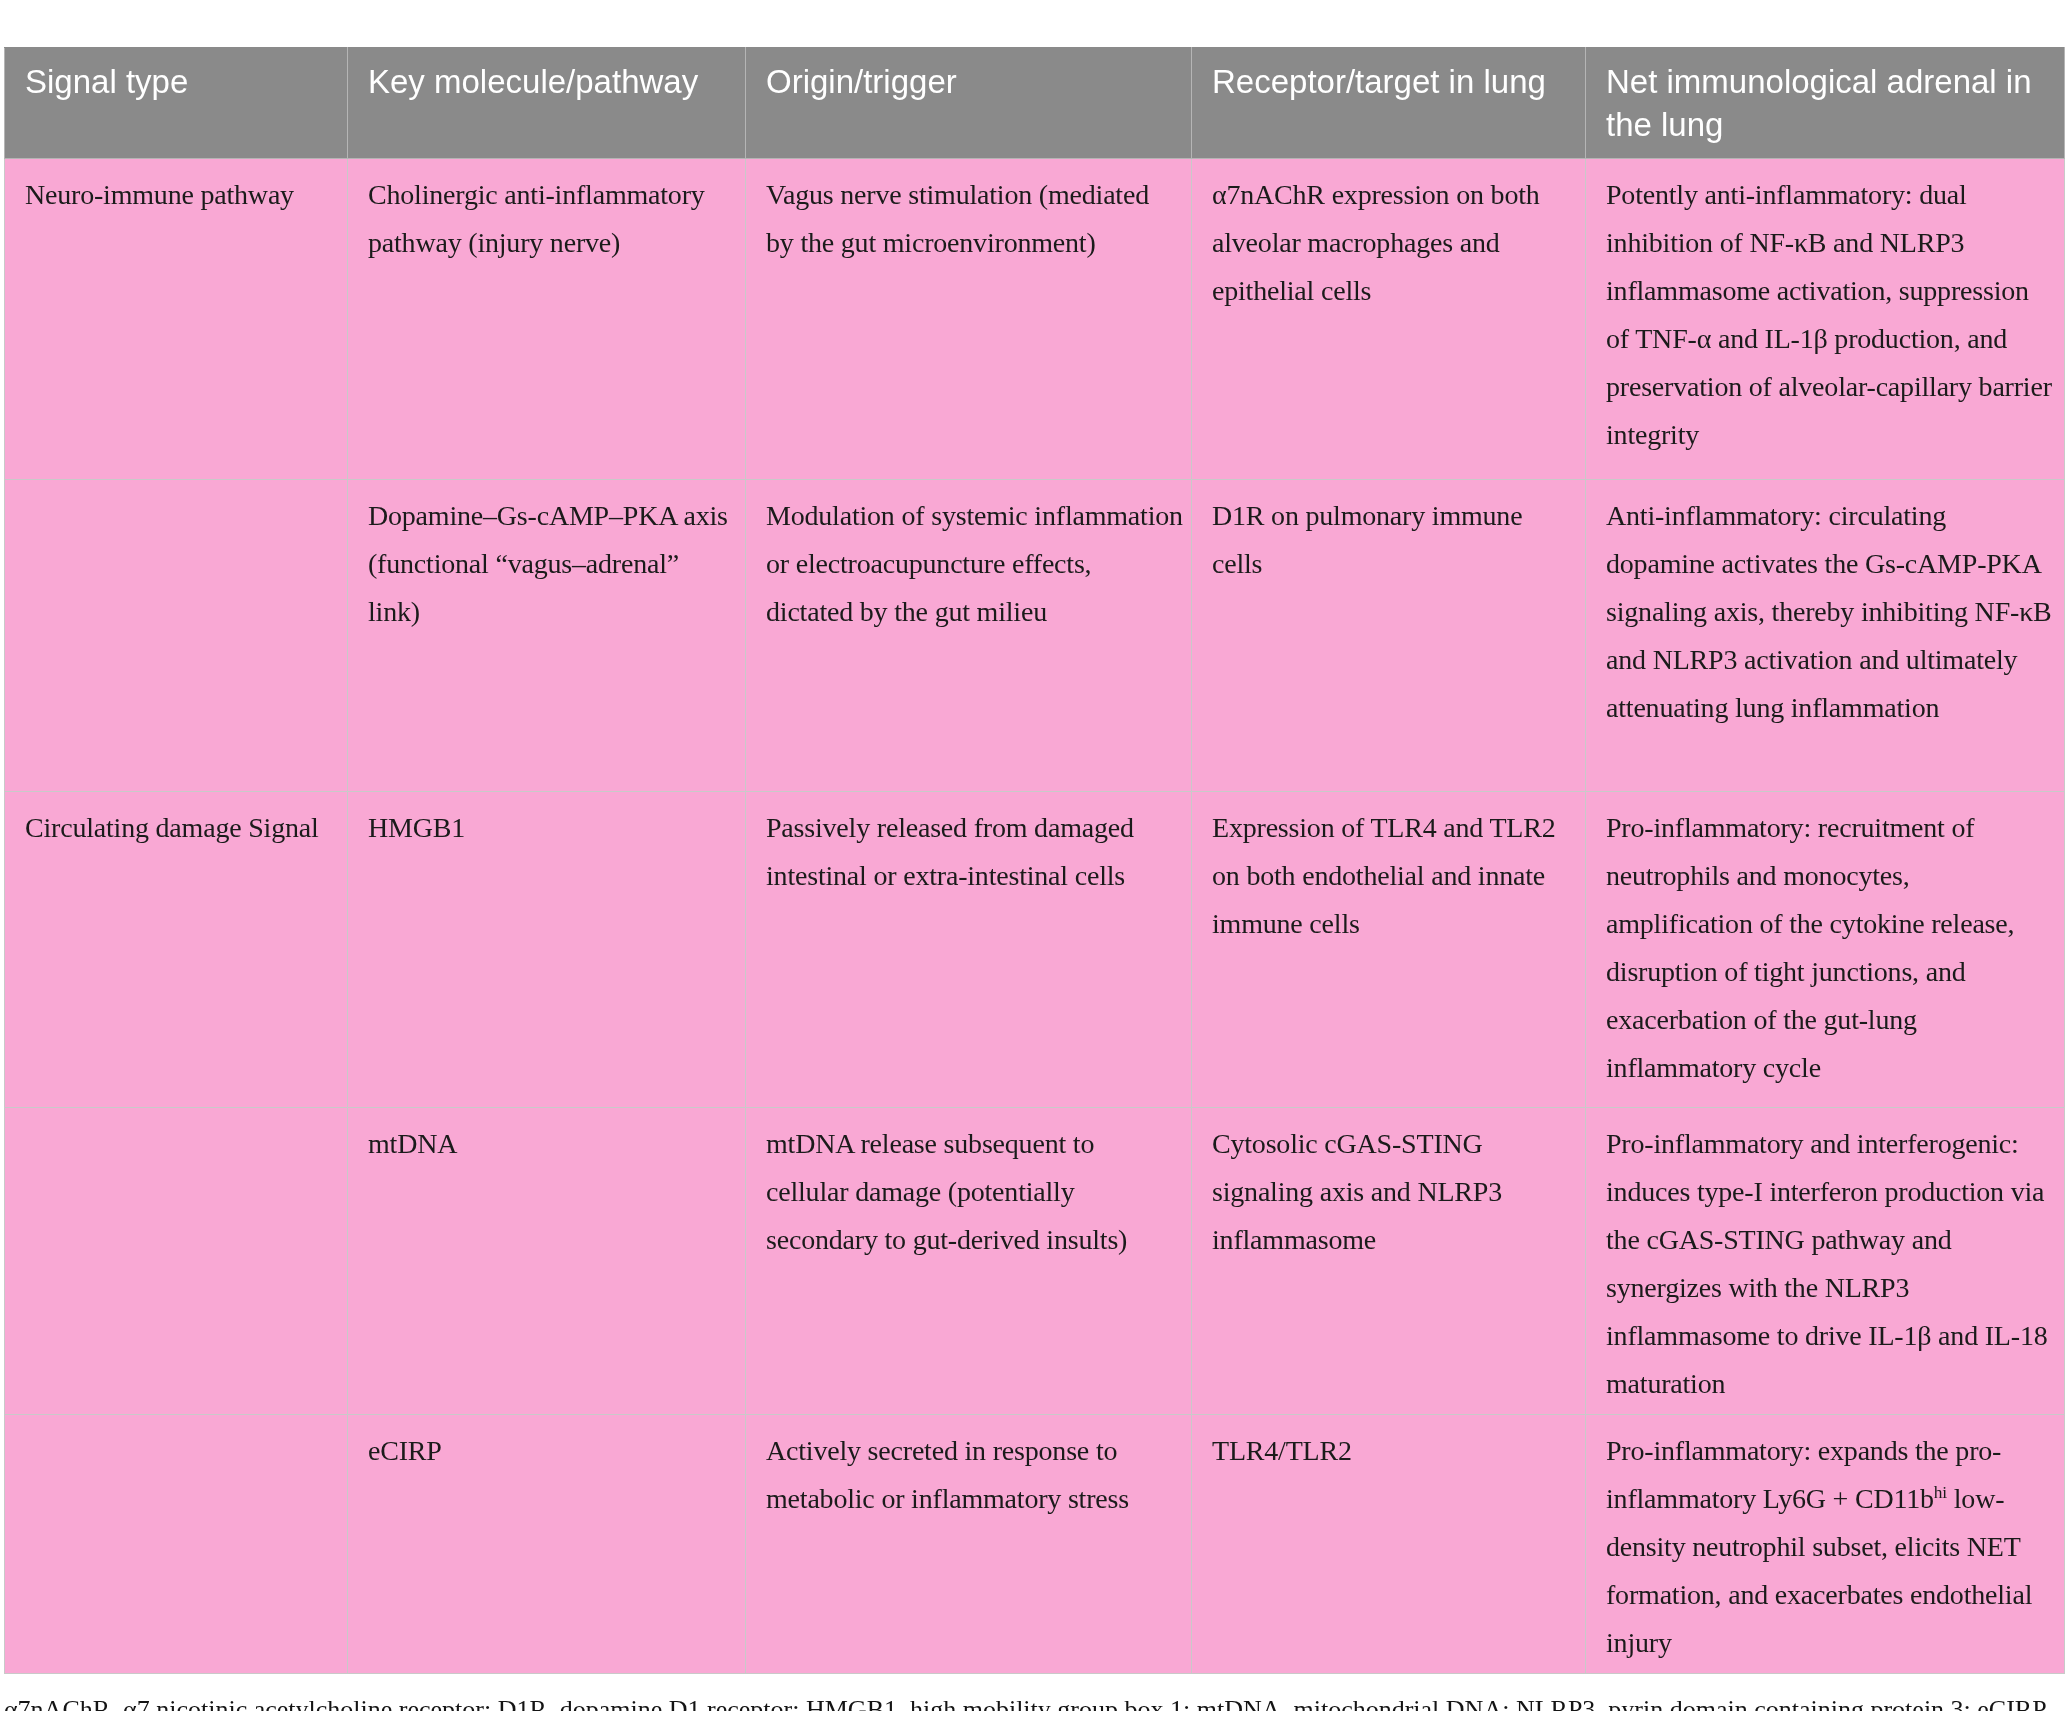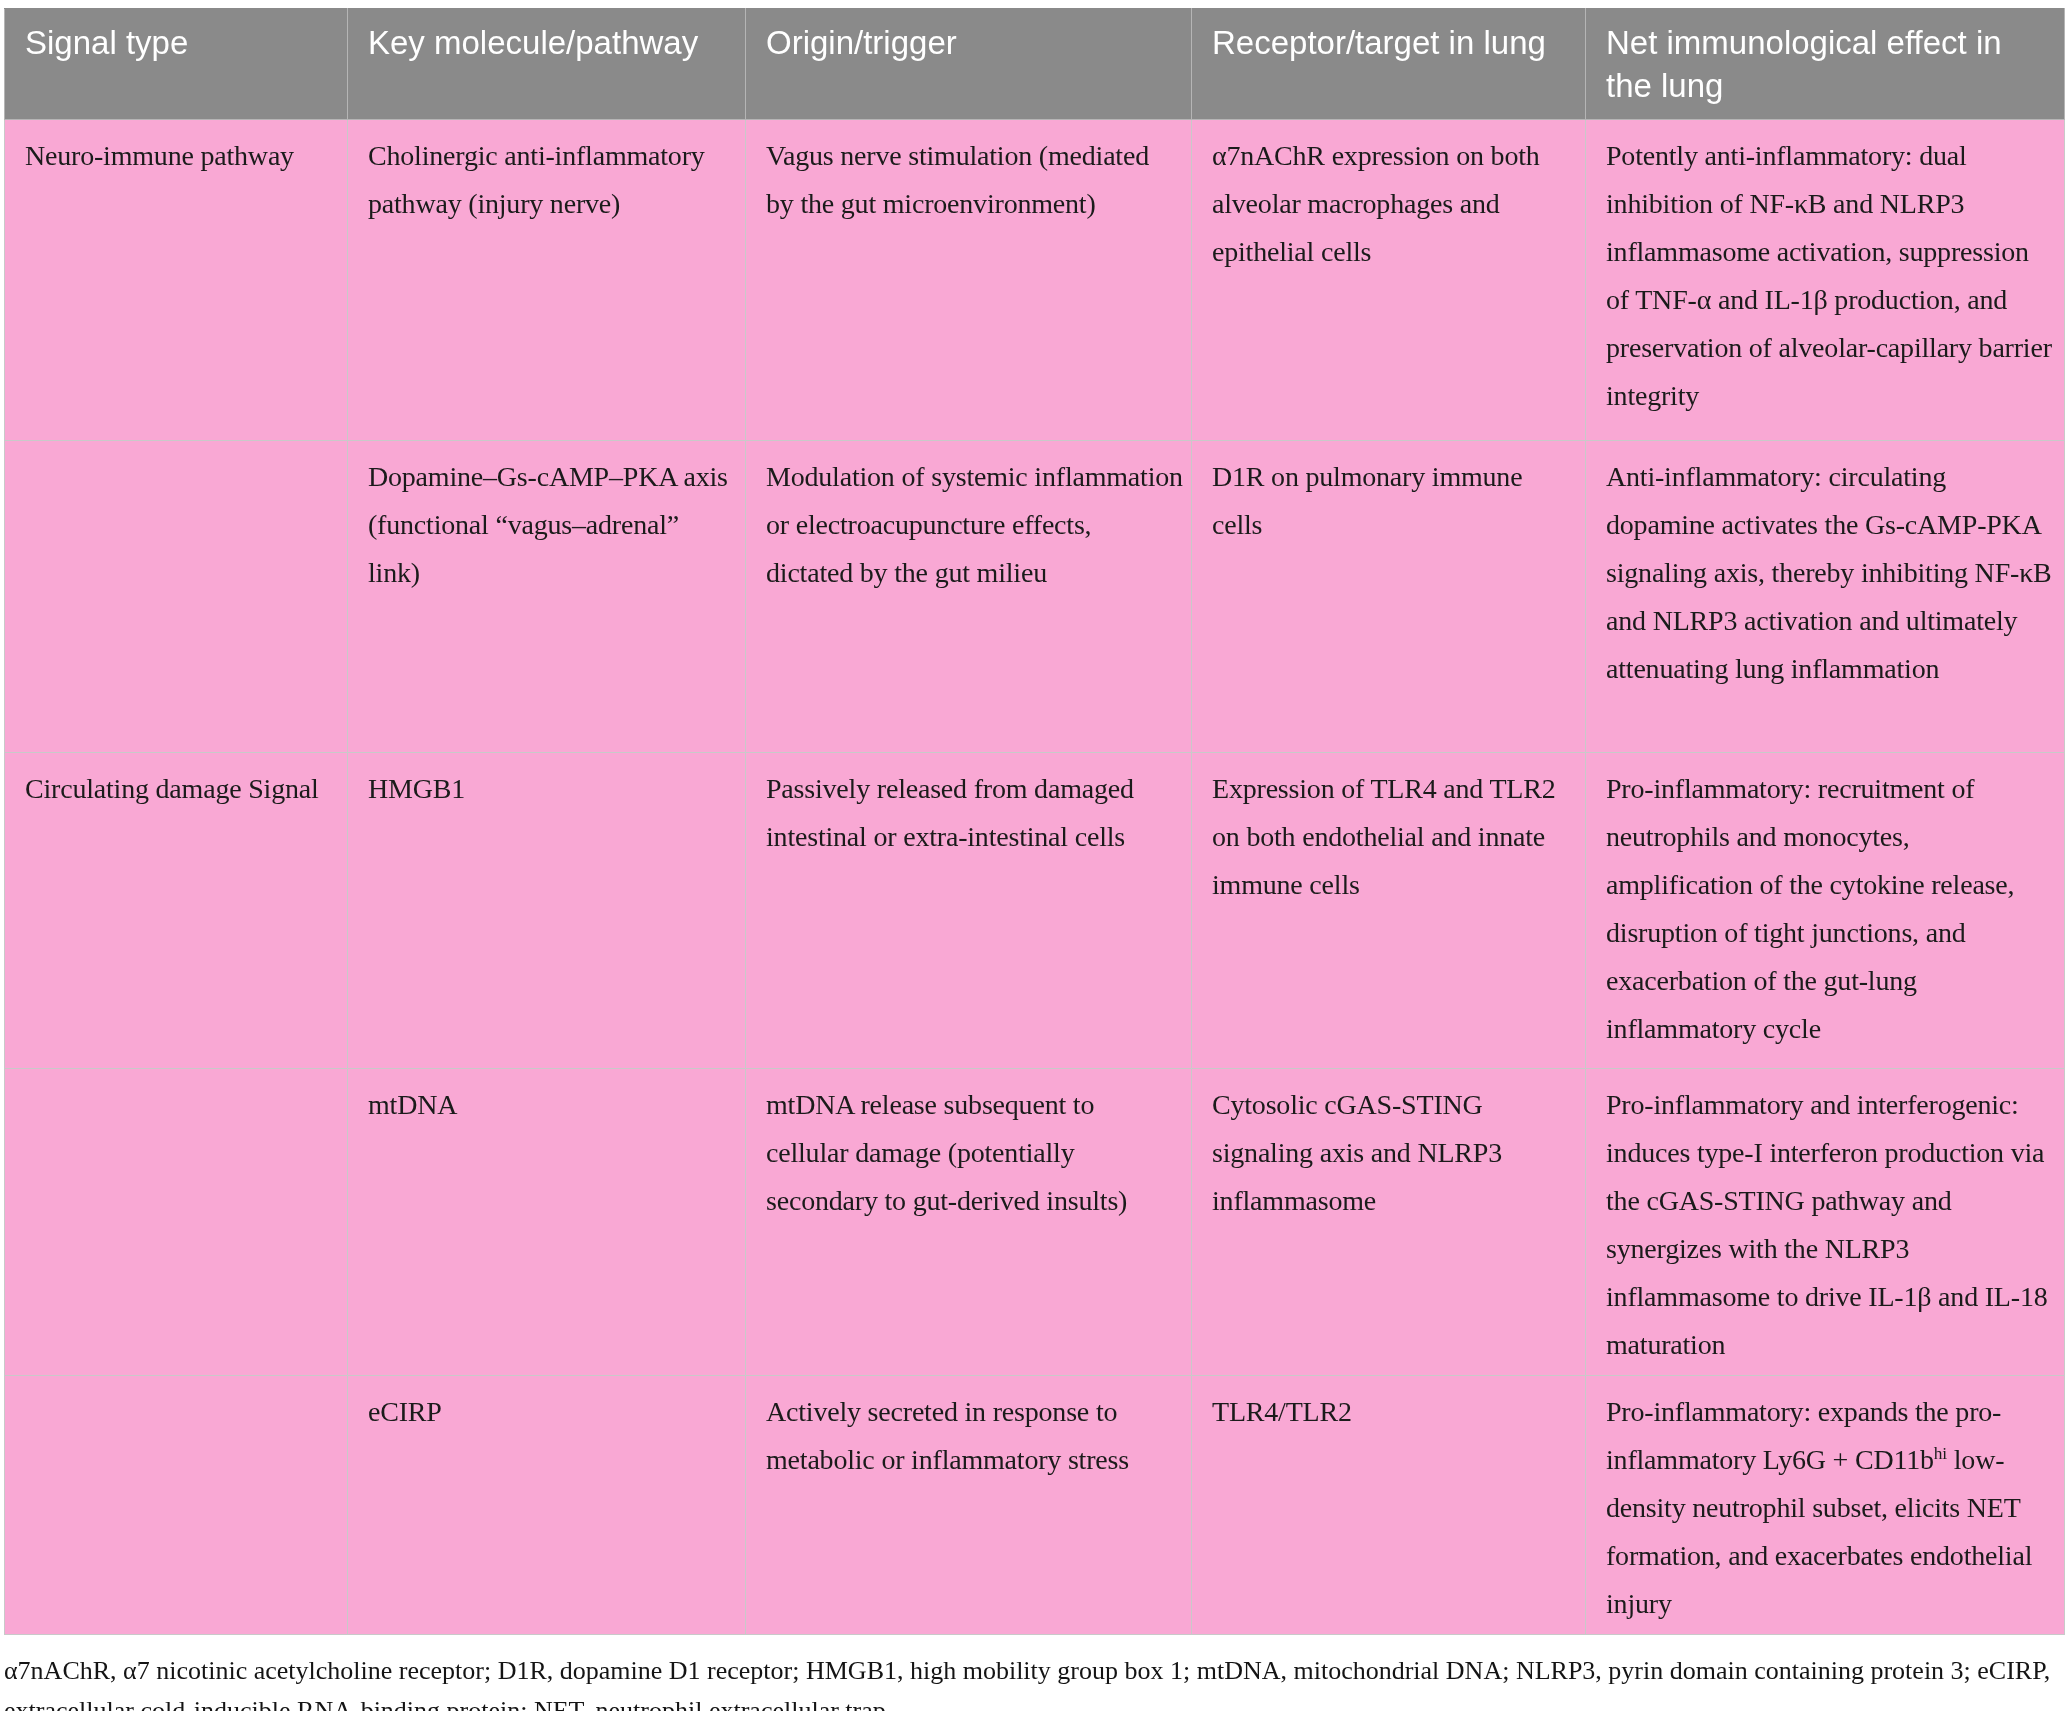--- a/index.html
+++ b/index.html
@@ -12,20 +12,21 @@
     width: 2068px;
     min-height: 1711px;
     box-sizing: border-box;
     padding: 8px 4px 10px 4px;
     background: #ffffff;
   }
   table.sig-table {
     width: 2060px;
     table-layout: fixed;
     border-collapse: collapse;
+    margin-top: 39px;
   }
   table.sig-table th {
     background: #8a8a8a;
     color: #ffffff;
     font-family: "Liberation Sans", sans-serif;
     font-weight: 400;
     font-size: 33px;
     line-height: 43px;
     text-align: left;
     vertical-align: top;
@@ -77,21 +78,21 @@
       <col style="width:446px">
       <col style="width:394px">
       <col style="width:479px">
     </colgroup>
     <thead>
       <tr>
         <th>Signal type</th>
         <th>Key molecule/pathway</th>
         <th>Origin/trigger</th>
         <th>Receptor/target in lung</th>
-        <th>Net immunological effect in the lung</th>
+        <th>Net immunological adrenal in the lung</th>
       </tr>
     </thead>
     <tbody>
       <tr class="row-1">
         <td>Neuro-immune pathway</td>
         <td>Cholinergic anti-inflammatory pathway (injury nerve)</td>
         <td>Vagus nerve stimulation (mediated by the gut microenvironment)</td>
         <td>α7nAChR expression on both alveolar macrophages and epithelial cells</td>
         <td>Potently anti-inflammatory: dual inhibition of NF-κB and NLRP3 inflammasome activation, suppression of TNF-α and IL-1β production, and preservation of alveolar-capillary barrier integrity</td>
       </tr>

